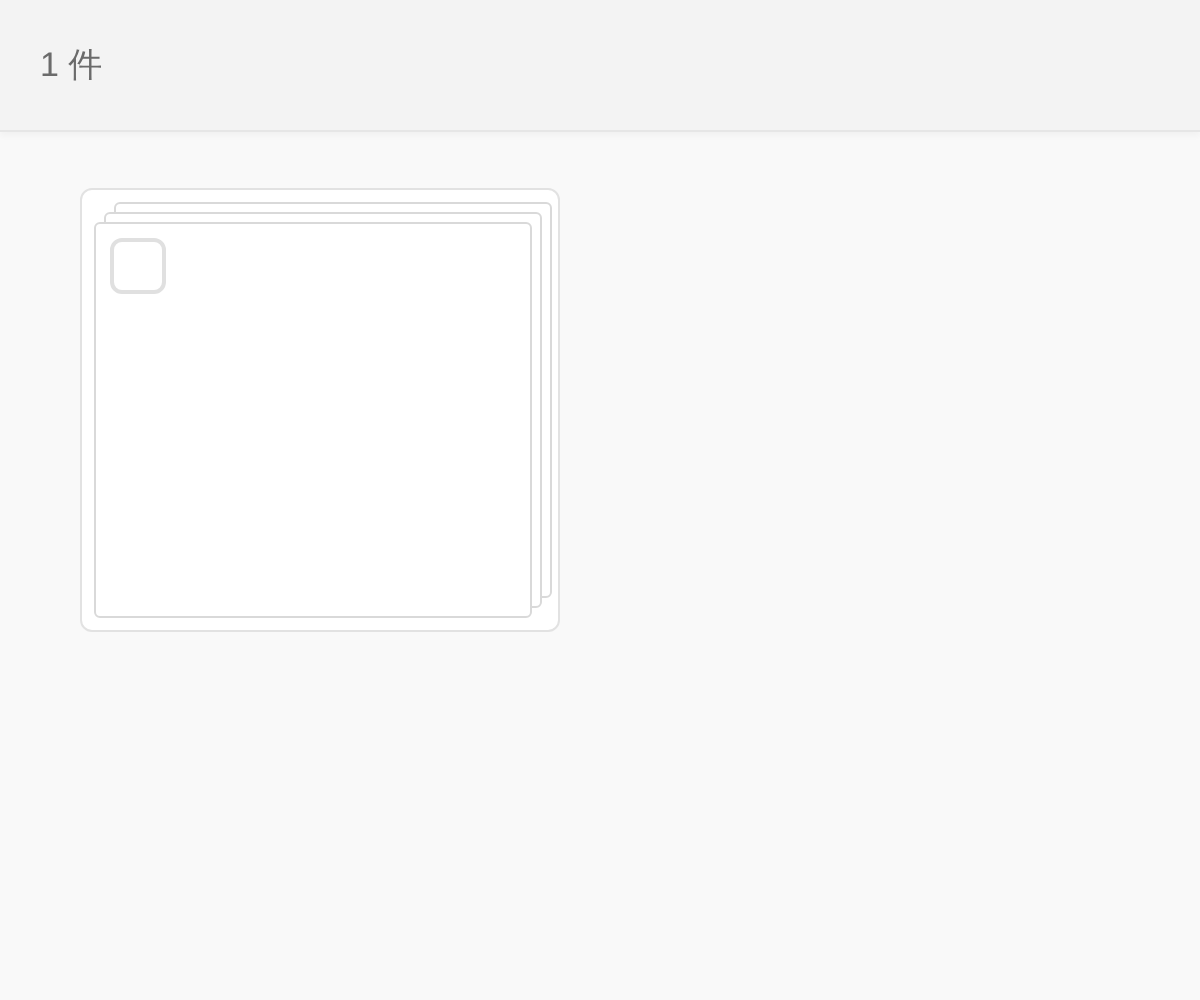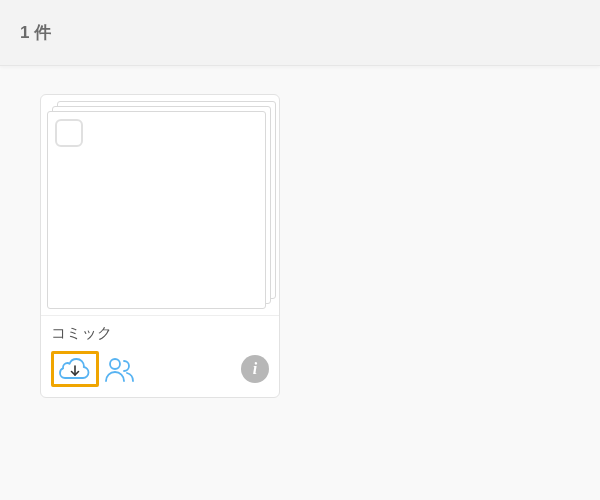--- a/index.html
+++ b/index.html
@@ -15,21 +15,21 @@
       background: #f3f3f3;
       border-bottom: 1px solid #e6e6e6;
       padding: 16px 20px;
       display: flex;
       align-items: center;
       box-shadow: 0 2px 3px rgba(0,0,0,0.03);
     }
     .header-title {
       color: #6b6b6b;
       font-size: 17px;
-      font-weight: 700;
+      font-weight: 400;
     }
     .content {
       padding: 28px 40px;
     }
     .card {
       width: 240px;
       background: #fff;
       border: 1px solid #e2e2e2;
       border-radius: 6px;
       overflow: visible;
@@ -108,41 +108,15 @@
 <div class="content">
   <div class="card">
 
     <div class="thumb-area">
       <div class="stack-sheet sheet3"></div>
       <div class="stack-sheet sheet2"></div>
       <div class="stack-sheet sheet1"></div>
       <div class="checkbox"></div>
     </div>
 
-    <div class="meta">
-      <div class="item-title">コミック</div>
-      <div class="actions">
-
-        <span class="highlight-box">
-          <span class="icon">
-            <svg width="34" height="26" viewBox="0 0 34 26">
-              <path d="M26 10.5c0-4.1-3.4-7.5-7.5-7.5-3.2 0-5.9 2-6.9 4.8C11 7.3 10.3 7 9.5 7 7 7 5 9 5 11.5c0 .3 0 .6.1.9C3.3 13 2 14.8 2 17c0 2.8 2.2 5 5 5h18c3 0 5.5-2.5 5.5-5.5 0-2.8-2.1-5.1-4.8-5.5" fill="none" stroke="#57b3f2" stroke-width="1.8" stroke-linecap="round" stroke-linejoin="round"></path>
-              <line x1="17" y1="10" x2="17" y2="19" stroke="#333" stroke-width="1.6" stroke-linecap="round"></line>
-              <polyline points="13.5,15.5 17,19 20.5,15.5" fill="none" stroke="#333" stroke-width="1.6" stroke-linecap="round" stroke-linejoin="round"></polyline>
-            </svg>
-          </span>
-        </span>
-
-        <span class="icon">
-          <svg width="34" height="28" viewBox="0 0 34 28">
-            <circle cx="12" cy="9" r="5" fill="none" stroke="#57b3f2" stroke-width="1.8"></circle>
-            <path d="M3 26c0-5 4-9 9-9s9 4 9 9" fill="none" stroke="#57b3f2" stroke-width="1.8" stroke-linecap="round"></path>
-            <path d="M21 6 a5 5 0 0 1 0 10" fill="none" stroke="#57b3f2" stroke-width="1.8" stroke-linecap="round"></path>
-            <path d="M24 18c3.5 1 6 4 6 8" fill="none" stroke="#57b3f2" stroke-width="1.8" stroke-linecap="round"></path>
-          </svg>
-        </span>
-
-        <span class="info-circle">i</span>
-      </div>
-    </div>
 
   </div>
 </div>
 
 </body></html>

